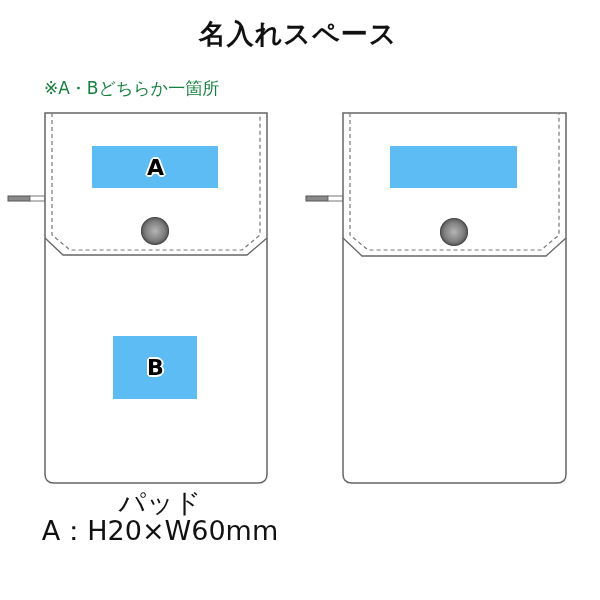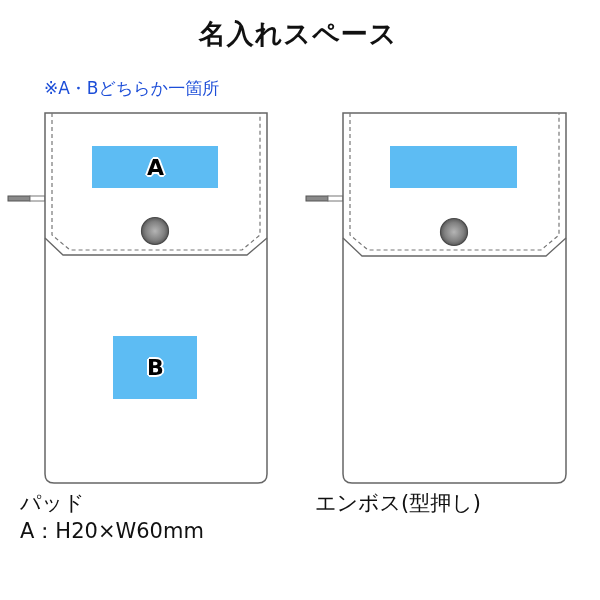--- a/index.html
+++ b/index.html
@@ -1,22 +1,22 @@
 <!DOCTYPE html>
 <html><head>
 <meta charset="utf-8">
 <style>
   html, body { margin:0; padding:0; background:#ffffff; }
   body { width:600px; height:600px; position:relative; overflow:hidden;
          font-family:"DejaVu Sans", "Liberation Sans", sans-serif; color:#111; }
   .title { position:absolute; left:0; width:596px; top:16px; text-align:center;
            font-size:27px; font-weight:bold; letter-spacing:1px; }
-  .note { position:absolute; left:44px; top:77px; font-size:17px; color:#1d4ed8; white-space:nowrap; }
+  .note { position:absolute; left:44px; top:77px; font-size:17px; color:#15803d; white-space:nowrap; }
   svg.diagram { position:absolute; left:0; top:0; }
-  .caption { position:absolute; text-align:left; font-size:21px; line-height:28px; white-space:nowrap; }
+  .caption { position:absolute; text-align:center; font-size:27px; line-height:28px; white-space:nowrap; }
   .caption-left { left:20px; width:280px; top:489px; }
   .caption-right { left:315px; width:285px; top:489px; }
   .lbl { position:absolute; font-size:22px; font-weight:bold; color:#000;
          text-shadow: -2px 0 #fff, 2px 0 #fff, 0 -2px #fff, 0 2px #fff,
                       -1px -1px #fff, 1px 1px #fff, -1px 1px #fff, 1px -1px #fff; }
 </style>
 </head>
 <body>
 
 <div class="title">名入れスペース</div>
@@ -65,14 +65,13 @@
 </svg>
 
 <div class="lbl" style="left:147px; top:155px;">A</div>
 <div class="lbl" style="left:147px; top:355px;">B</div>
 
 <div class="caption caption-left">
   <div>パッド</div>
   <div>A：H20×W60mm</div>
 </div>
 <div class="caption caption-right">
-  <div>エンボス(型押し)</div>
 </div>
 
 </body></html>

